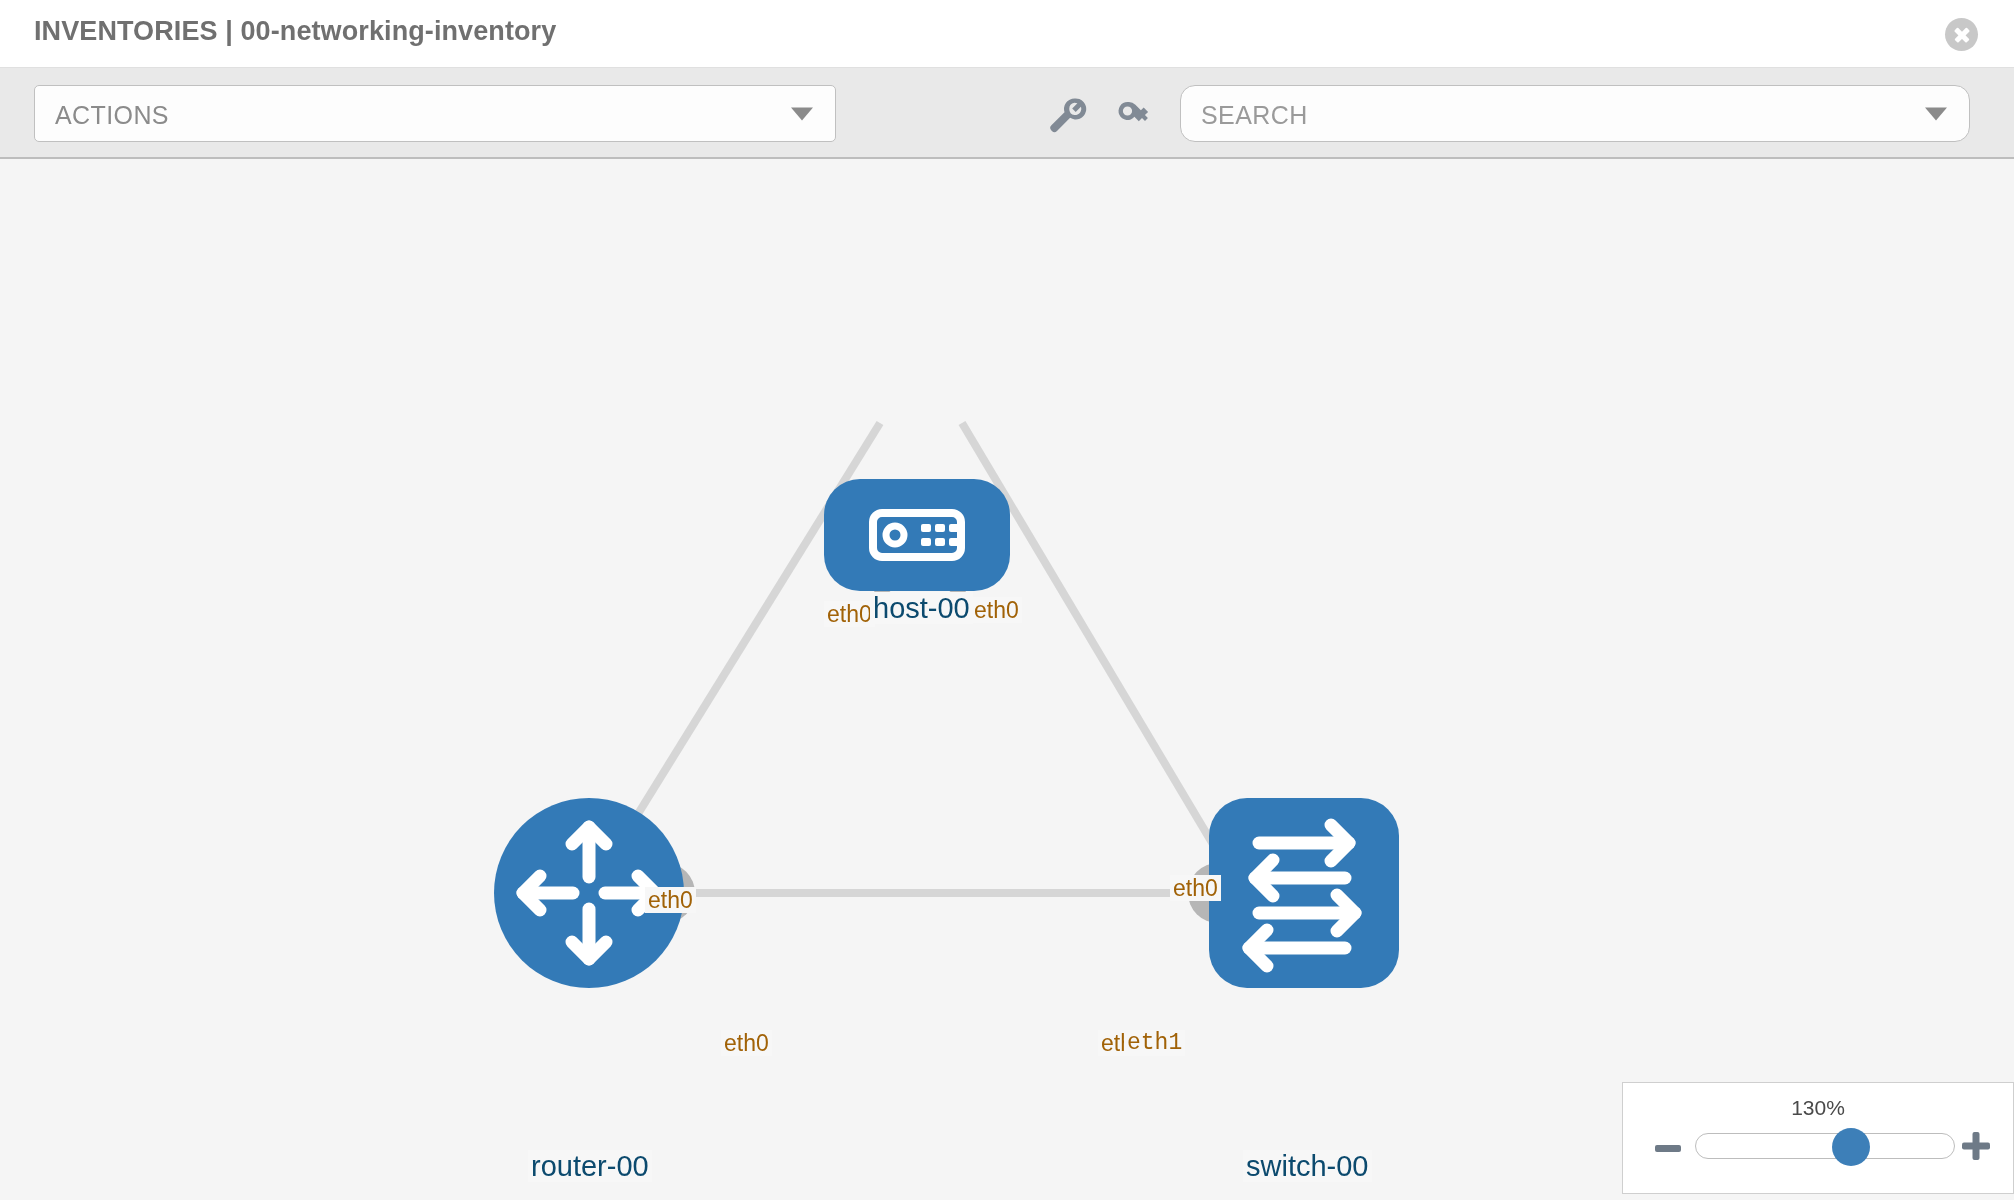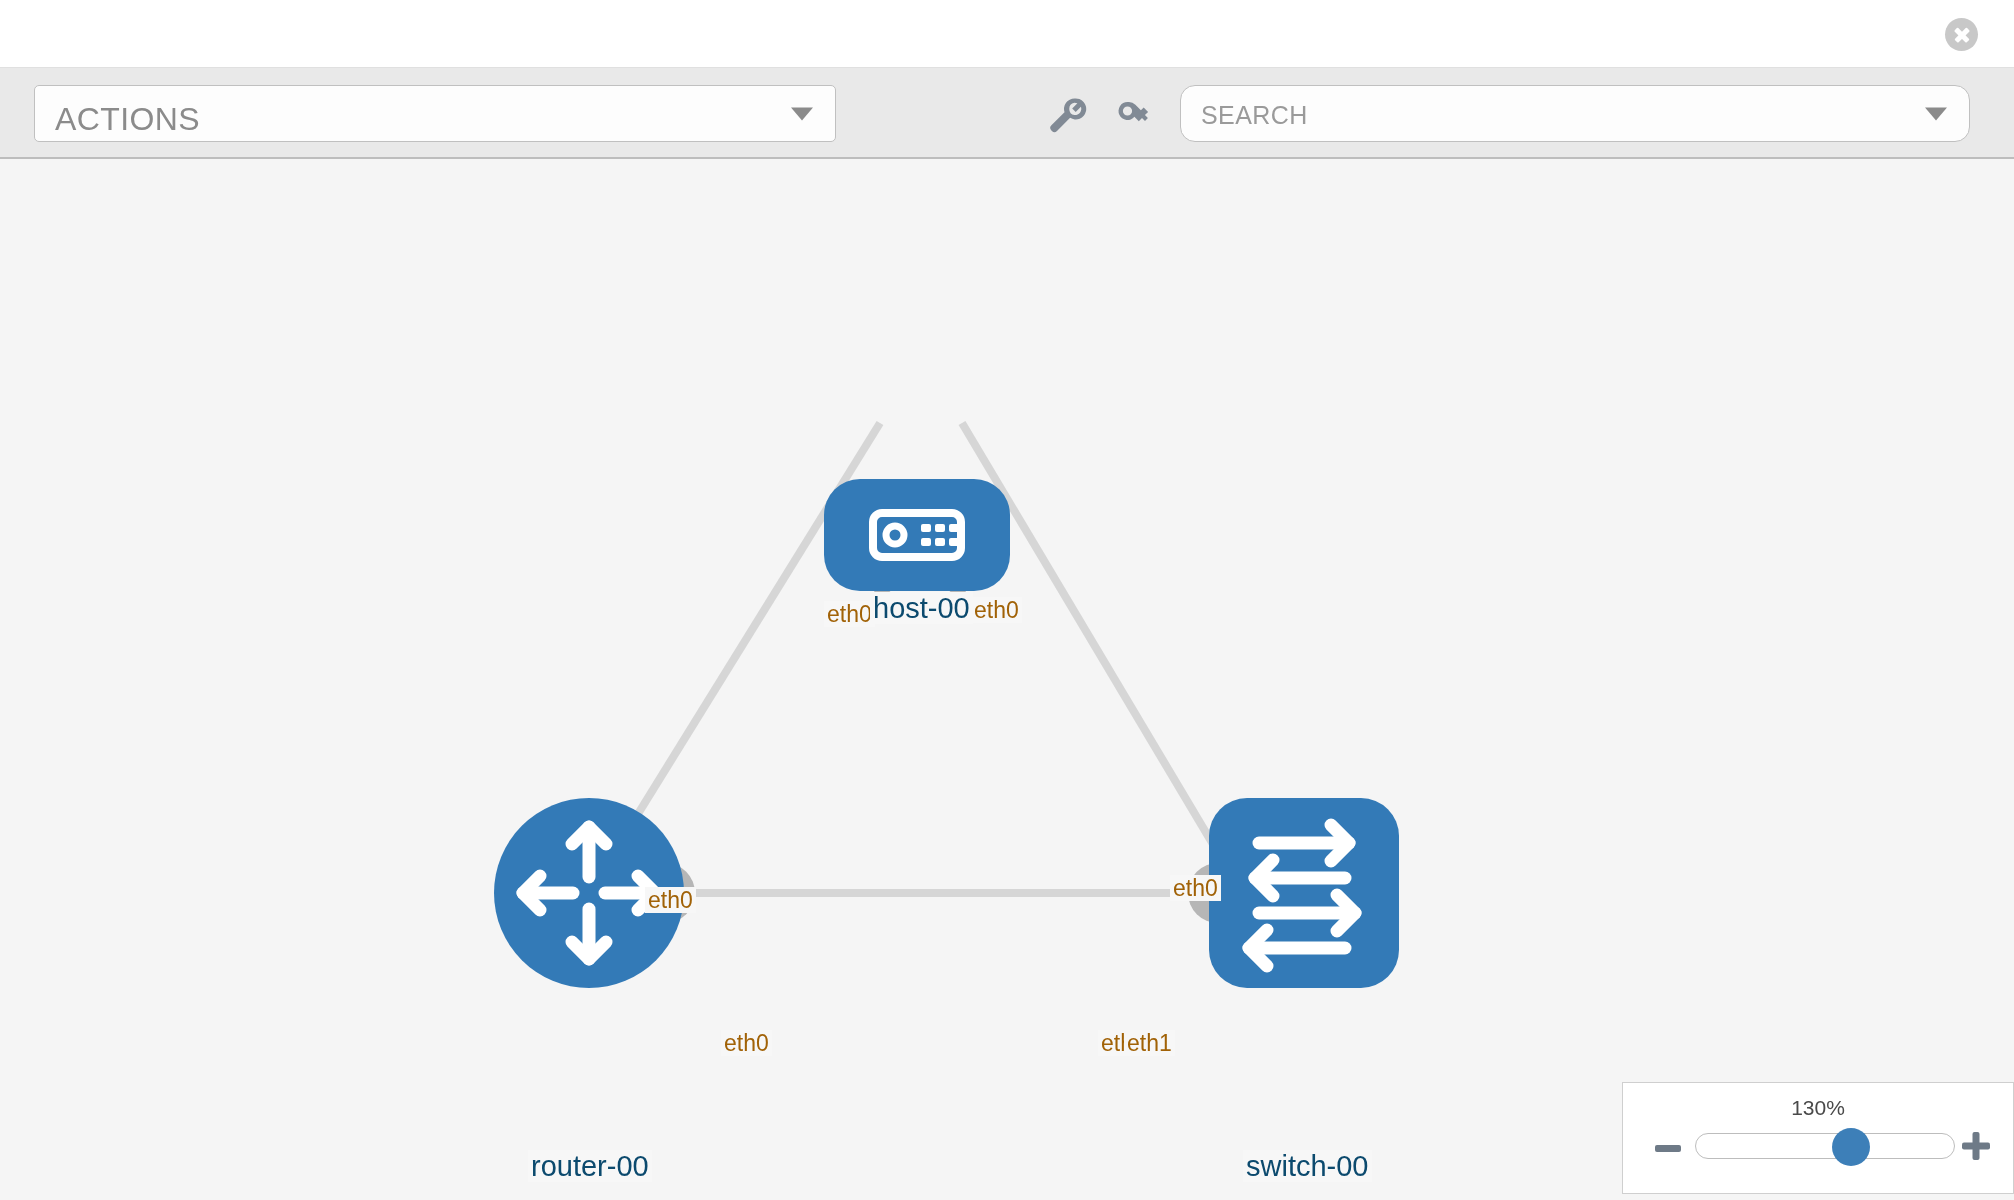--- a/index.html
+++ b/index.html
@@ -38,21 +38,21 @@
     background:#e9e9e9;border-bottom:2px solid #bdbdbd;
     box-sizing:border-box;
   }
   .actions-select{
     position:absolute;left:34px;top:85px;width:802px;height:57px;
     background:#fdfdfd;border:1px solid #c0c0c0;border-radius:5px;
     box-sizing:border-box;cursor:pointer;
   }
   .actions-select .lbl{
     position:absolute;left:20px;top:15px;
-    font-size:32px;color:#8b8b8b;letter-spacing:.4px;
+    font-size:25px;color:#8b8b8b;letter-spacing:.4px;
   }
   .caret{
     position:absolute;right:22px;top:50%;transform:translateY(-50%);
     width:0;height:0;border-left:11px solid transparent;
     border-right:11px solid transparent;border-top:13px solid #8b8b8b;
   }
   .tool-icon{position:absolute;top:92px;width:46px;height:46px;cursor:pointer;}
   .wrench{left:1042px;}
   .key{left:1110px;}
 
@@ -109,20 +109,21 @@
   }
   .zoom-thumb{
     position:absolute;top:-6px;width:38px;height:38px;border-radius:50%;
     background:#3d7fb8;cursor:pointer;
   }
 </style>
 </head>
 <body>
 
 <div class="header">
+  <div class="page-title">INVENTORIES | 00-networking-inventory</div>
   <div class="close-icon"></div>
 </div>
 
 <div class="toolbar"></div>
 
 <div class="actions-select">
   <span class="lbl">ACTIONS</span>
   <span class="caret"></span>
 </div>
 
@@ -204,21 +205,21 @@
       </g>
     </g>
   </svg>
 
   <div class="nlabel if-label" style="left:824px;top:440px;">eth0</div>
   <div class="nlabel if-label" style="left:971px;top:436px;">eth0</div>
   <div class="nlabel if-label" style="left:645px;top:726px;">eth0</div>
   <div class="nlabel if-label" style="left:1170px;top:714px;">eth0</div>
   <div class="nlabel if-label" style="left:721px;top:869px;">eth0</div>
   <div class="nlabel if-label" style="left:1098px;top:869px;">eth</div>
-  <div class="nlabel if-label" style="left:1124px;top:869px;">eth1</div>
+  <div class="nlabel if-label" style="left:1124px;top:869px;font-family:Liberation Mono, monospace;">eth1</div>
 
   <div class="nlabel name-label" style="left:870px;top:431px;">host-00</div>
   <div class="nlabel name-label" style="left:528px;top:989px;">router-00</div>
   <div class="nlabel name-label" style="left:1243px;top:989px;">switch-00</div>
 </div>
 
 <div class="zoom-panel">
   <div class="zoom-value">130%</div>
   <div class="zoom-minus"></div>
   <div class="zoom-track">

